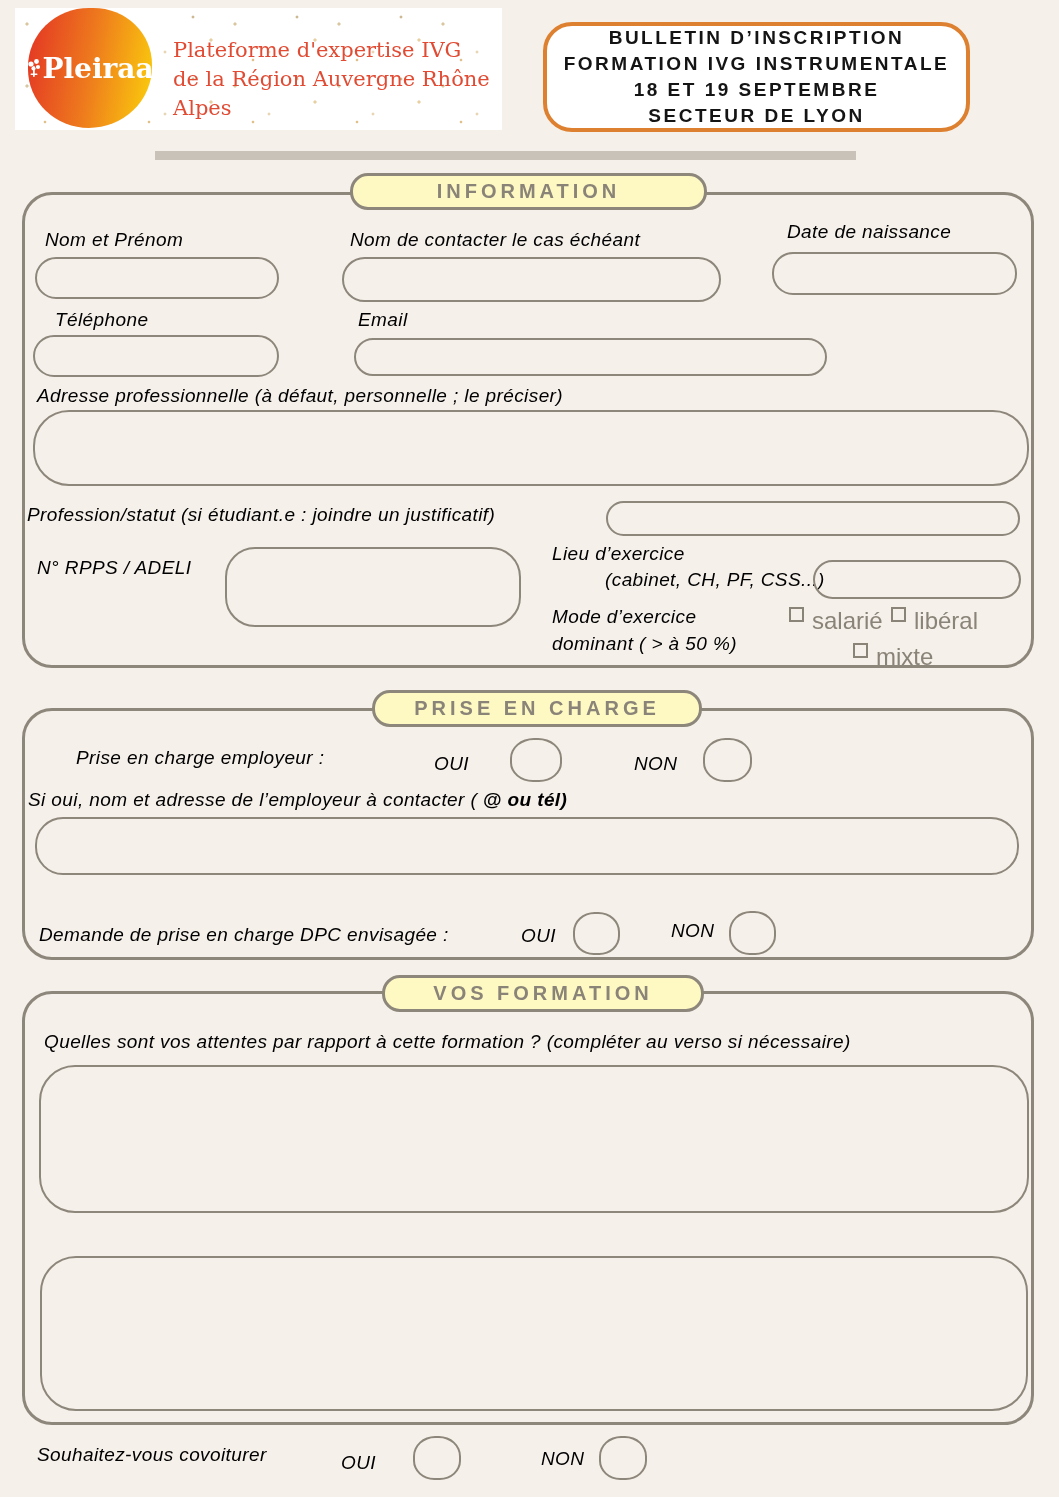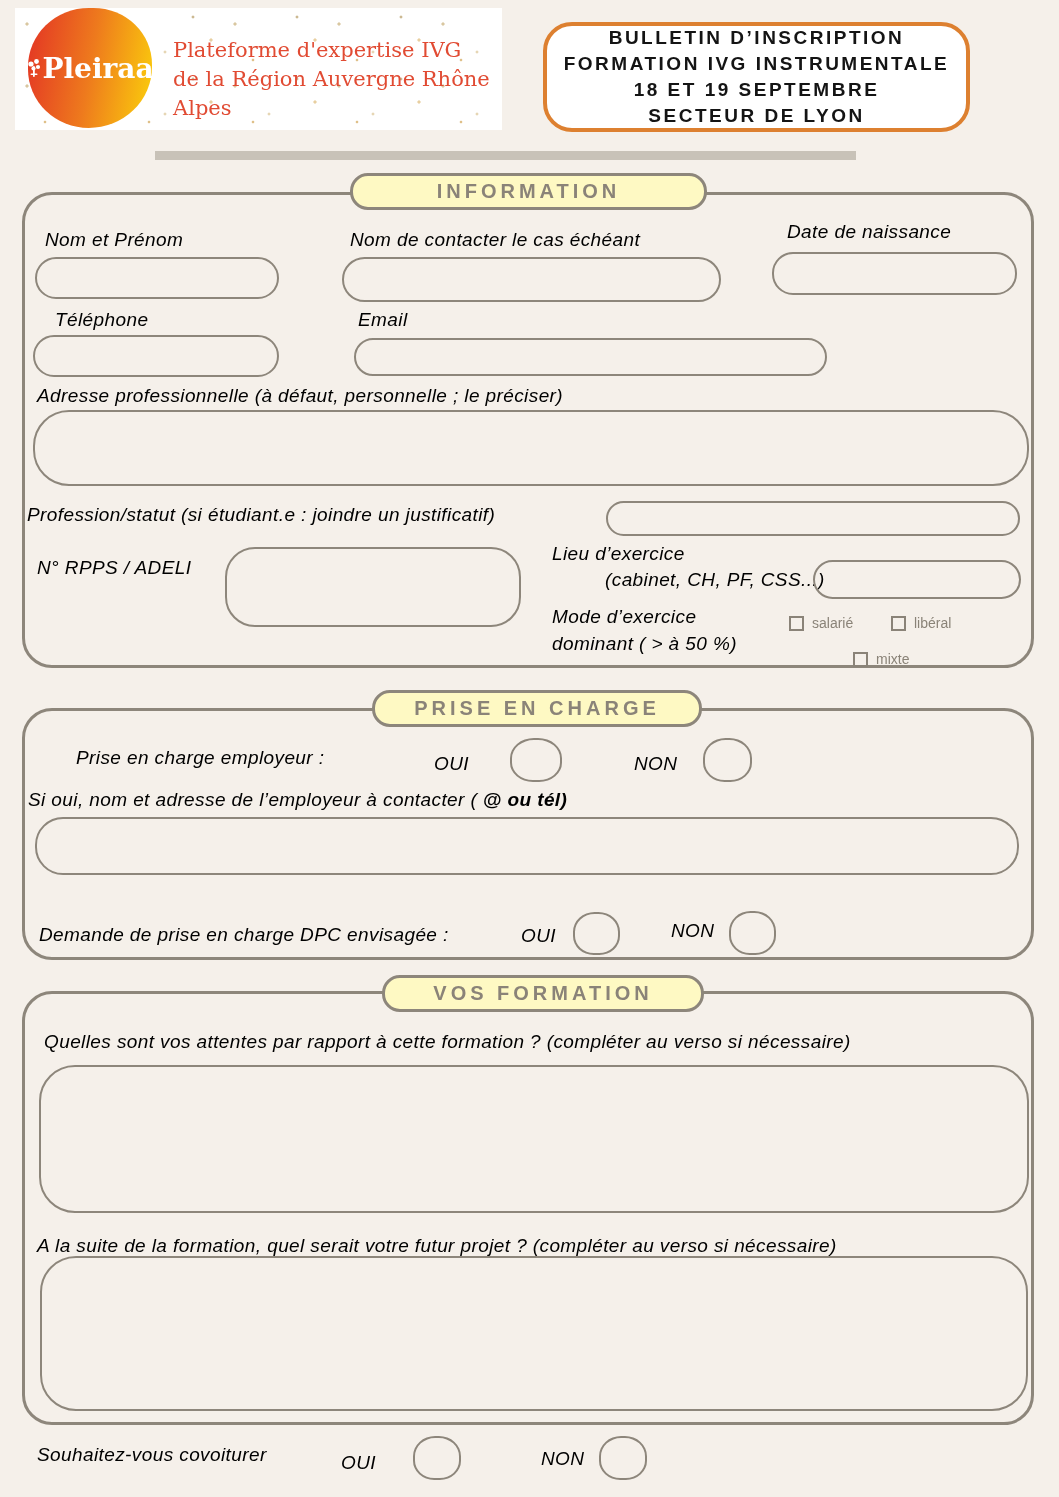--- a/index.html
+++ b/index.html
@@ -34,21 +34,21 @@
   .pill{position:absolute;background:#fef9c3;border:3px solid #8d867b;border-radius:18px;box-sizing:border-box;
     color:#8a8378;font-weight:bold;font-size:20px;letter-spacing:4px;text-align:center;z-index:3;
     display:flex;align-items:center;justify-content:center;white-space:nowrap;}
 
   .lbl{position:absolute;font-style:italic;color:#000000;font-size:19px;white-space:nowrap;letter-spacing:0.4px;}
   .lbl b{font-style:italic;}
   .inp{position:absolute;border:2.5px solid #8d867b;border-radius:21px;background:transparent;outline:none;
     box-sizing:border-box;font:18px "Liberation Sans",sans-serif;color:#55504a;padding:0 14px;}
   textarea.inp{resize:none;padding:10px 16px;}
   .radio{position:absolute;border:2.5px solid #8d867b;border-radius:46% 46% 44% 44%;background:transparent;box-sizing:border-box;cursor:pointer;}
-  .cbrow{position:absolute;font-size:14px;color:#8a8378;white-space:nowrap;display:flex;align-items:center;margin-top:8px;}
+  .cbrow{position:absolute;font-size:24px;color:#8a8378;white-space:nowrap;display:flex;}
   .cbx{display:inline-block;width:11px;height:11px;border:2px solid #8a8378;margin-right:8px;background:transparent;cursor:pointer;}
 </style>
 </head>
 <body>
 
 <div id="page">
 
   <div id="logo-band">
     <div id="logo-circle">
       <span id="brand">
@@ -136,21 +136,20 @@
     <span class="lbl" style="left:496px;top:214px;">OUI</span>
     <div class="radio" style="left:548px;top:201px;width:47px;height:43px;"></div>
     <span class="lbl" style="left:646px;top:209px;">NON</span>
     <div class="radio" style="left:704px;top:200px;width:47px;height:44px;"></div>
   </div>
 
   <div class="pill" style="left:382px;top:975px;width:322px;height:37px;">VOS FORMATION</div>
   <div class="section" style="top:991px;height:434px;">
     <span class="lbl" style="left:19px;top:37px;">Quelles sont vos attentes par rapport à cette formation ? (compléter au verso si nécessaire)</span>
     <textarea class="inp" style="left: 14px; top: 71px; width: 990px; height: 148px; border-radius: 36px;"></textarea>
-    <span class="lbl" style="left:12px;top:241px;">A la suite de la formation, quel serait votre futur projet ? (compléter au verso si nécessaire)</span>
     <textarea class="inp" style="left: 15px; top: 262px; width: 988px; height: 155px; border-radius: 36px;"></textarea>
   </div>
 
   <span class="lbl" style="left:37px;top:1444px;">Souhaitez-vous covoiturer</span>
   <span class="lbl" style="left:341px;top:1452px;">OUI</span>
   <div class="radio" style="left:413px;top:1436px;width:48px;height:44px;"></div>
   <span class="lbl" style="left:541px;top:1448px;">NON</span>
   <div class="radio" style="left:599px;top:1436px;width:48px;height:44px;"></div>
 
 </div>

